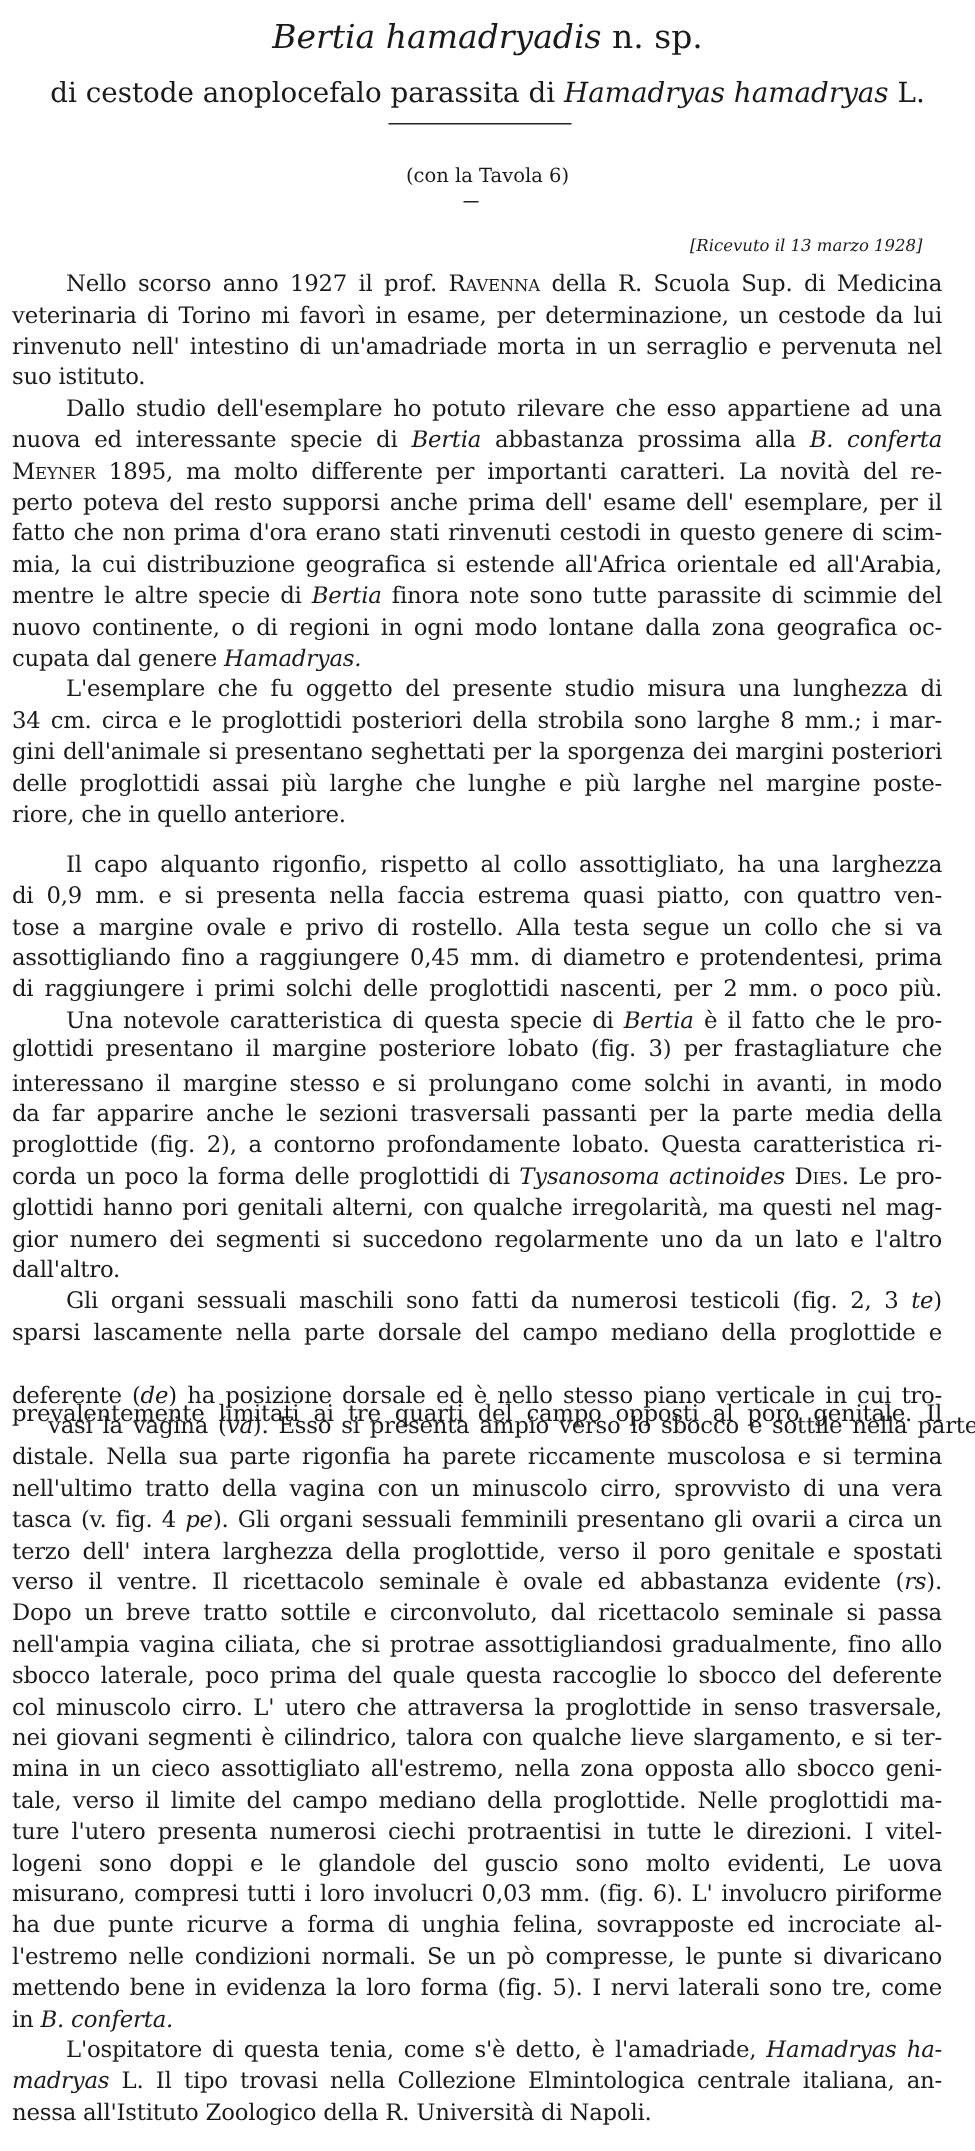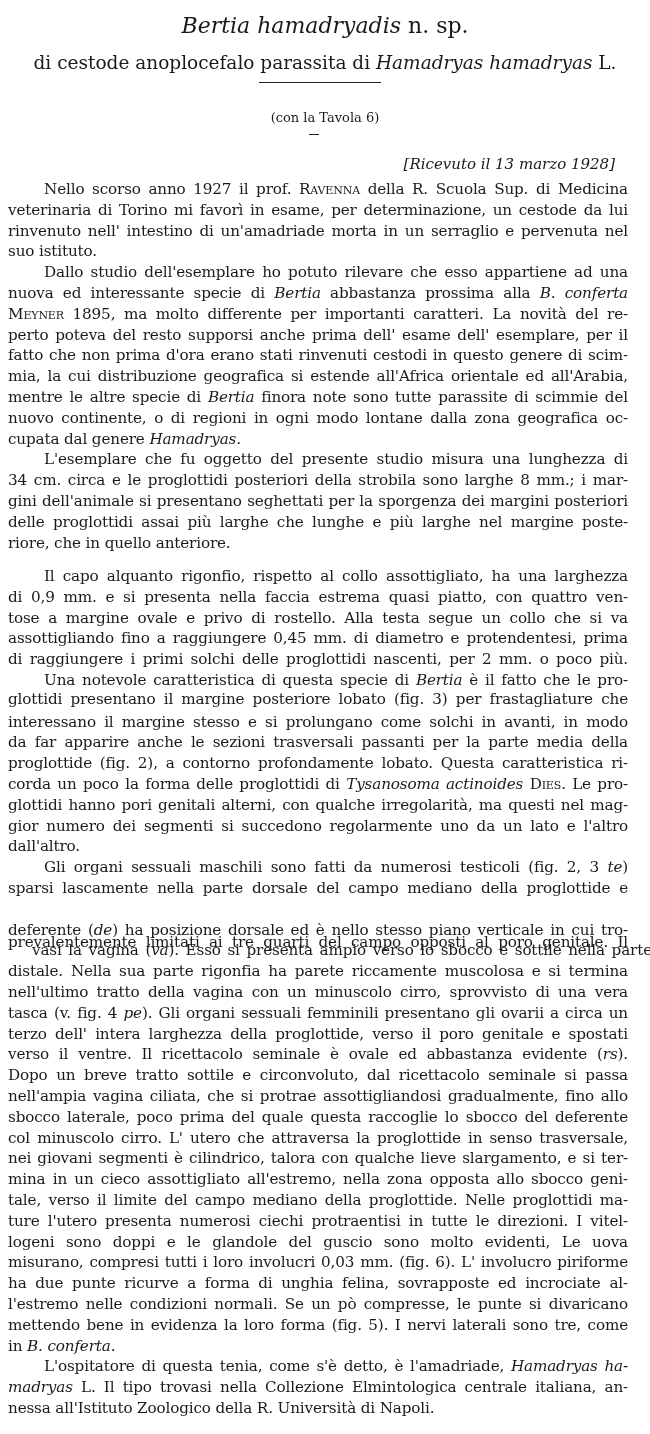--- a/index.html
+++ b/index.html
@@ -23,21 +23,21 @@
   .tavola {
     position: absolute; left: 0; width: 650px; top: 109px;
     text-align: center; font-size: 13px; line-height: 18px;
   }
   .small-rule {
     position: absolute; left: 309px; width: 10px; top: 134px;
     border-top: 1.5px solid #222; height: 0;
   }
   .received {
     position: absolute; right: 35px; top: 157px;
-    font-size: 15px; font-style: italic; line-height: 14px;
+    font-size: 11px; font-style: italic; line-height: 14px;
   }
   .body-text {
     position: absolute; left: 8px; width: 620px;
     font-size: 15.2px; letter-spacing: -0.15px;
   }
   .line {
     position: absolute; left: 0; width: 620px; height: 22px;
     line-height: 22px; white-space: nowrap;
     text-align: justify; text-align-last: justify;
   }

